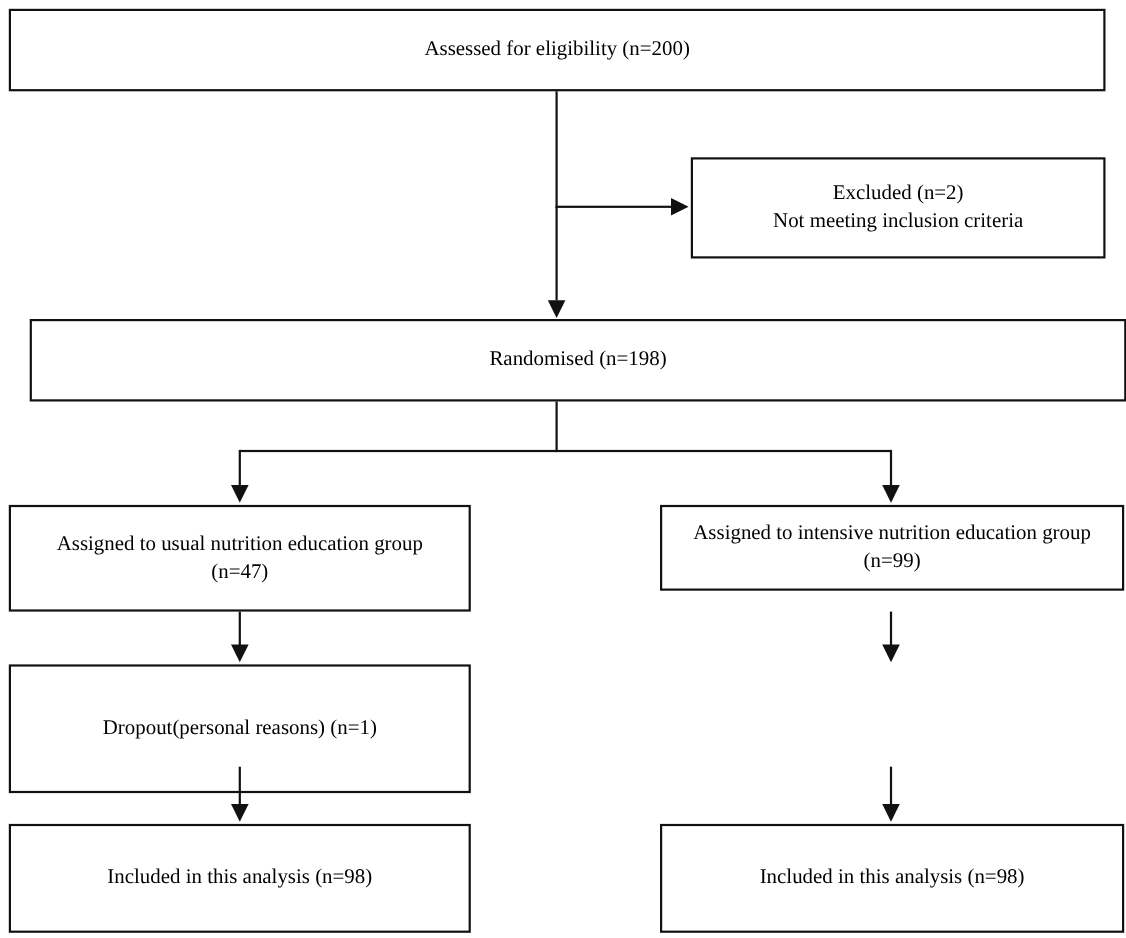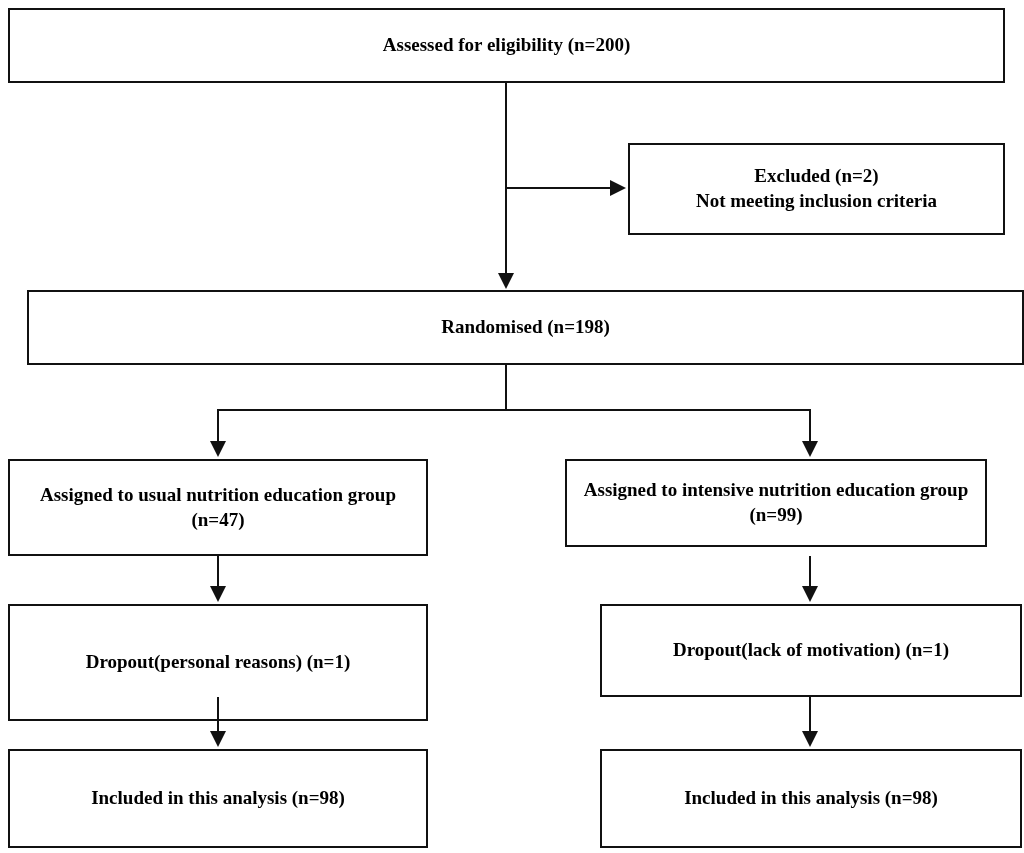--- a/index.html
+++ b/index.html
@@ -26,21 +26,20 @@
     align-items: center;
     justify-content: center;
     text-align: center;
     line-height: 1.30;
     font-size: 19px;
     padding: 2px 8px;
   }
   .box .txt {
     display: block;
     white-space: pre-line;
-    font-weight: bold;
   }
   
   .vline {
     position: absolute;
     width: 2px;
     background: #111111;
   }
   .hline {
     position: absolute;
     height: 2px;
@@ -92,38 +91,35 @@
   <div class="vline" style="left:217px; top:409px; height:34px;"></div>
   <div class="arrow-down" style="left:210px; top:441px;"></div>
   <div class="vline" style="left:809px; top:409px; height:34px;"></div>
   <div class="arrow-down" style="left:802px; top:441px;"></div>
 
   <div class="box" style="left:8px; top:459px; width:420px; height:97px;">
     <span class="txt">Assigned to usual nutrition education group
 (n=47)</span>
   </div>
 
-  <div class="box" style="left:565px; top:459px; width:422px; height:88px;">
+  <div class="box" style="left:600px; top:459px; width:422px; height:78px;">
     <span class="txt">Assigned to intensive nutrition education group
 (n=99)</span>
   </div>
 
   <div class="vline" style="left:217px; top:556px; height:32px;"></div>
   <div class="arrow-down" style="left:210px; top:586px;"></div>
 
   <div class="vline" style="left:809px; top:556px; height:32px;"></div>
   <div class="arrow-down" style="left:802px; top:586px;"></div>
 
   <div class="box" style="left:8px; top:604px; width:420px; height:117px;">
     <span class="txt">Dropout(personal reasons) (n=1)</span>
   </div>
 
-  <div class="box" style="left:600px; top:604px; width:422px; height:93px;">
-    <span class="txt">Dropout(lack of motivation) (n=1)</span>
-  </div>
 
   <div class="vline" style="left:217px; top:697px; height:36px;"></div>
   <div class="arrow-down" style="left:210px; top:731px;"></div>
 
   <div class="vline" style="left:809px; top:697px; height:36px;"></div>
   <div class="arrow-down" style="left:802px; top:731px;"></div>
 
   <div class="box" style="left:8px; top:749px; width:420px; height:99px;">
     <span class="txt">Included in this analysis (n=98)</span>
   </div>

